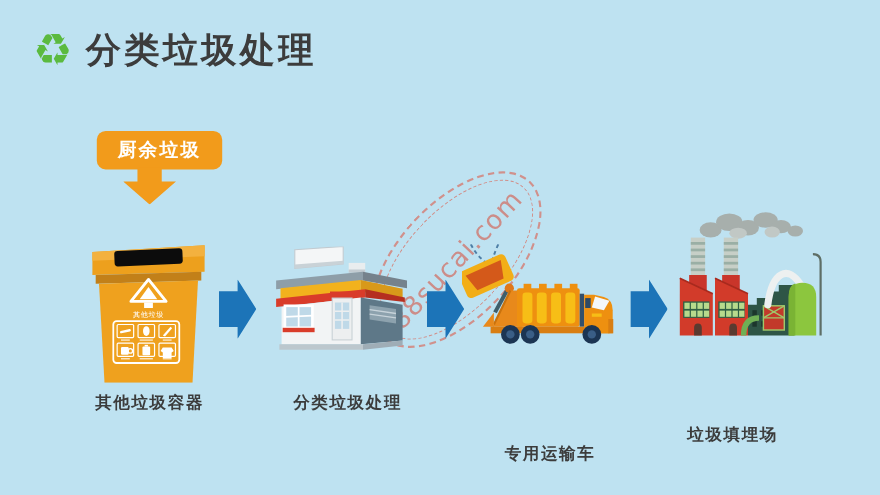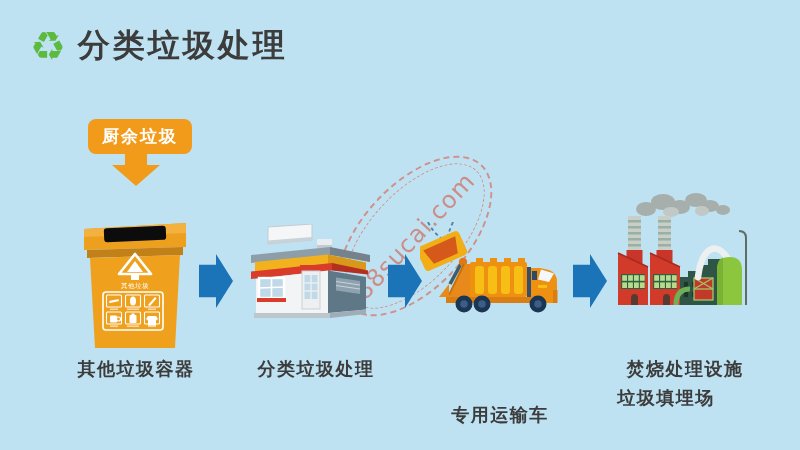--- a/index.html
+++ b/index.html
@@ -3,37 +3,37 @@
 <meta charset="utf-8">
 <style>
   html,body{margin:0;padding:0;}
   body{width:800px;height:450px;overflow:hidden;font-family:"DejaVu Sans","Liberation Sans",sans-serif;}
   .stage{position:relative;width:800px;height:450px;background:#BEE2F1;}
 
   .header{position:absolute;left:30px;top:24px;display:flex;align-items:center;gap:12px;z-index:2;}
   .recycle{font-size:40px;line-height:1;color:#5BBA3F;}
   .title{margin:0;font-size:32px;font-weight:bold;color:#3C3C3C;letter-spacing:3px;}
 
-  .callout-box{position:absolute;left:88px;top:119px;width:104px;height:35px;background:#F29B1B;
+  .callout-box{position:absolute;left:88px;top:119px;width:114px;height:35px;background:#F29B1B;
     border-radius:8px;color:#FFFFFF;font-size:17px;font-weight:bold;letter-spacing:2px;
     display:flex;align-items:center;justify-content:center;z-index:2;}
   .callout-arrow{position:absolute;left:112px;top:152px;width:48px;height:34px;background:#F29B1B;
     clip-path:polygon(27% 0,73% 0,73% 38%,100% 38%,50% 100%,0 38%,27% 38%);z-index:2;}
 
   .flow-arrow{position:absolute;top:254px;width:34px;height:54px;background:#1C74B8;
     clip-path:polygon(0 20%,50% 20%,50% 0,100% 50%,50% 100%,50% 80%,0 80%);z-index:2;}
   .a1{left:199px;}.a2{left:388px;}.a3{left:573px;}
 
   .art{position:absolute;z-index:2;}
   .bin{left:82px;top:220px;width:106px;height:128px;}
   .storage{left:240px;top:224px;width:132px;height:96px;}
   .truck{left:420px;top:222px;width:145px;height:95px;}
   .factory{left:610px;top:186px;width:162px;height:122px;}
 
-  .caption{position:absolute;width:200px;text-align:center;font-size:18px;font-weight:bold;
+  .caption{position:absolute;width:200px;text-align:center;font-size:15px;font-weight:bold;
     color:#3C3C3C;letter-spacing:1.5px;z-index:3;}
   .c1{left:36px;top:357px;}.c2{left:216px;top:357px;}.c3{left:400px;top:357px;margin-top:46px;}
   .c4a{left:585px;top:357px;}.c4b{left:566px;top:386px;text-align:center;}
 
   .watermark{position:absolute;left:317px;top:183px;width:192px;height:102px;
     border:2px dashed #D4837B;border-radius:50%;transform:rotate(-47deg);z-index:1;opacity:.85;}
   .wm-inner{position:absolute;inset:6px;border:1.5px dashed #D4837B;border-radius:50%;}
   .wm-text{position:absolute;inset:0;display:flex;align-items:center;justify-content:center;
     font-size:24px;color:#CF7F77;letter-spacing:1px;}
 </style>
@@ -272,16 +272,15 @@
     <g>
       <path d="M107,84 Q107,71 119.5,71 Q132,71 132,84 V119 H107 Z" fill="#8CC63E"></path>
       <path d="M107,84 Q107,73 113,71.8 V119 H107 Z" fill="#7AB334"></path>
     </g>
     <path d="M136,119 V52 Q136,45 129,45" stroke="#5E6E66" stroke-width="2" fill="none"></path>
   </svg>
 
   <div class="caption c1">其他垃圾容器</div>
   <div class="caption c2">分类垃圾处理</div>
   <div class="caption c3">专用运输车</div>
-  <div class="caption c4a">焚烧处理设施</div>
   <div class="caption c4b">垃圾填埋场</div>
 
 </div>
 
 </body></html>

